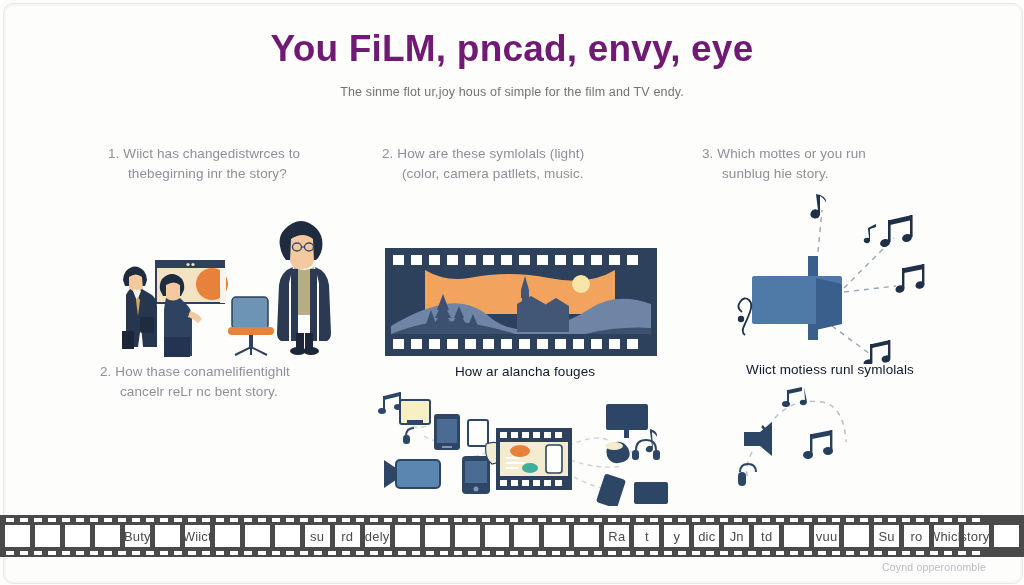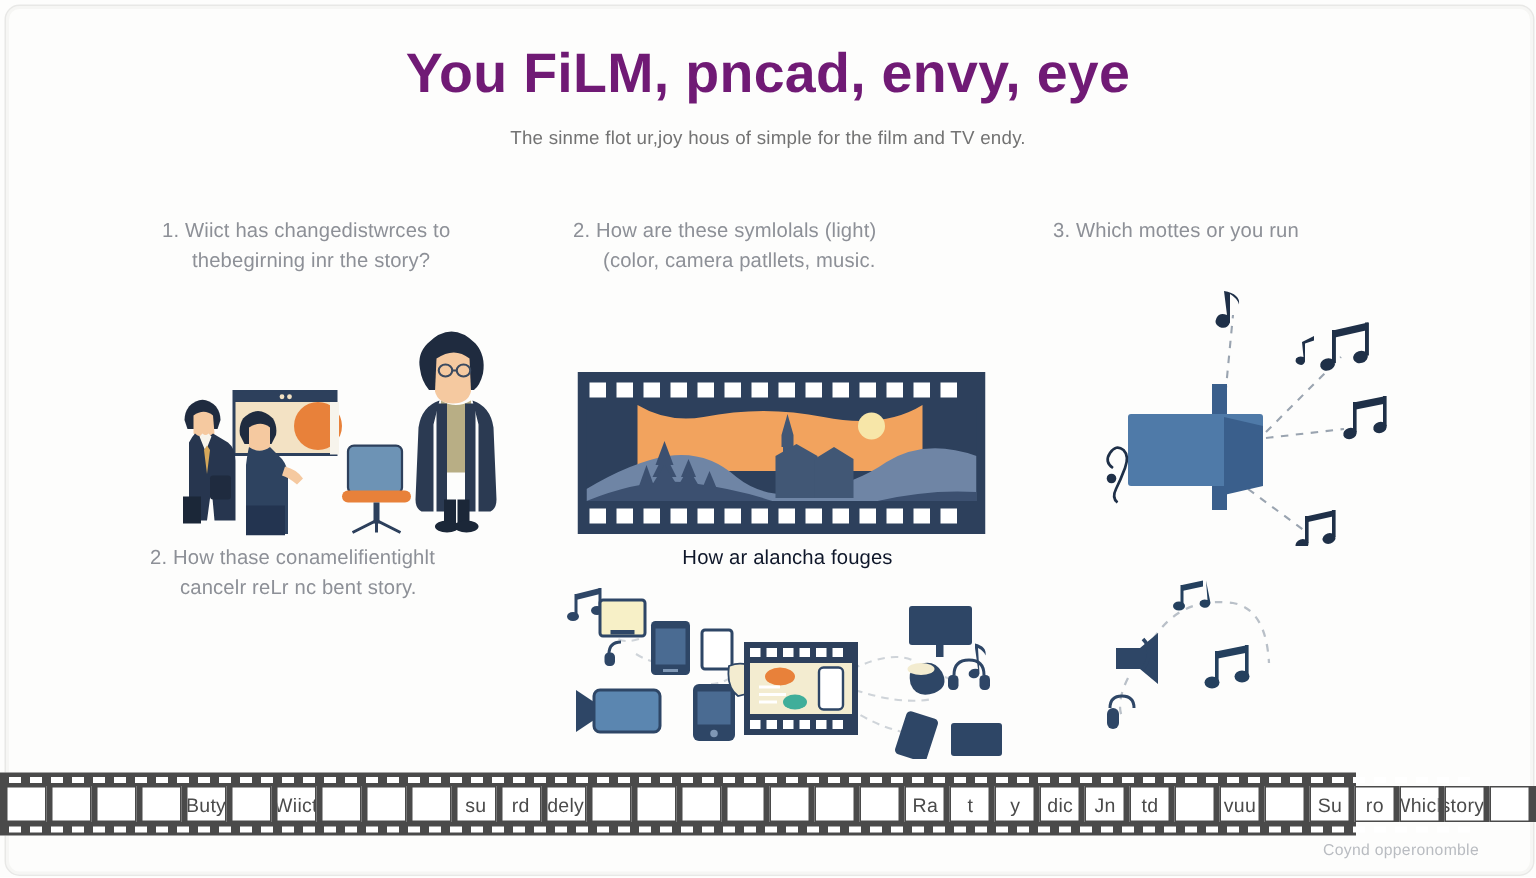--- a/index.html
+++ b/index.html
@@ -92,21 +92,21 @@
   #illus-left    { left: 100px;  top: 205px; width: 265px; height: 152px; }
   #illus-center  { left: 385px;  top: 248px; width: 272px; height: 108px; }
   #illus-right   { left: 682px;  top: 192px; width: 300px; height: 172px; }
   #illus-bottom  { left: 378px;  top: 388px; width: 292px; height: 118px; }
   #illus-botright{ left: 700px;  top: 386px; width: 282px; height: 110px; }
 
   
   #filmstrip {
     position: absolute;
     left: 0; top: 515px;
-    width: 904px; height: 42px;
+    width: 1024px; height: 42px;
     background: #ffffff;
     border-top: 9px solid #4a4a4a;
     border-bottom: 9px solid #4a4a4a;
     box-sizing: border-box;
   }
   #perf-top, #perf-bottom {
     position: absolute;
     left: 0; width: 1024px; height: 9px;
     display: flex;
     align-items: center;
@@ -178,29 +178,31 @@
 
   <div class="qblock" id="q2">
     <span class="qnum">2.</span>
     <span class="qtext">How are these symlolals (light)</span>
     <span class="qbody">(color, camera patllets, music.</span>
   </div>
 
   <div class="qblock" id="q3">
     <span class="qnum">3.</span>
     <span class="qtext">Which mottes or you run</span>
+    <span class="qbody">sunblug hie story.</span>
   </div>
 
   <div class="qblock" id="q4">
     <span class="qnum">2.</span>
     <span class="qtext">How thase conamelifientighlt</span>
     <span class="qbody">cancelr reLr nc bent story.</span>
   </div>
 
   <div class="caption" id="cap-center">How ar alancha fouges</div>
+  <div class="caption" id="cap-right">Wiict motiess runl symlolals</div>
 
   <div class="illus" id="illus-left">
     <svg width="265" height="152" viewBox="0 0 265 152" xmlns="http://www.w3.org/2000/svg">
 
       <g>
         <rect x="56" y="56" width="68" height="42" fill="#f3e2c4" stroke="#2d405c" stroke-width="2"></rect>
         <rect x="56" y="56" width="68" height="7" fill="#2d405c"></rect>
         <circle cx="88" cy="59.5" r="1.6" fill="#f3e2c4"></circle>
         <circle cx="93" cy="59.5" r="1.6" fill="#f3e2c4"></circle>
         <circle cx="112" cy="79" r="16" fill="#e8813a"></circle>

